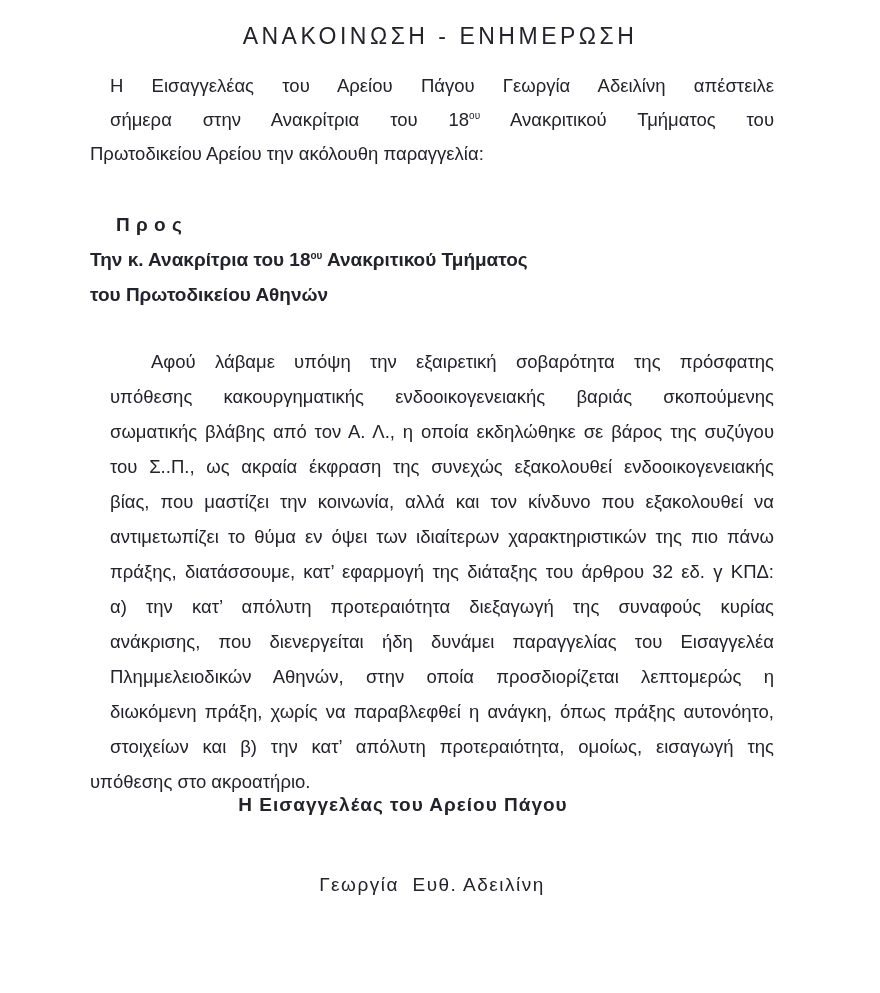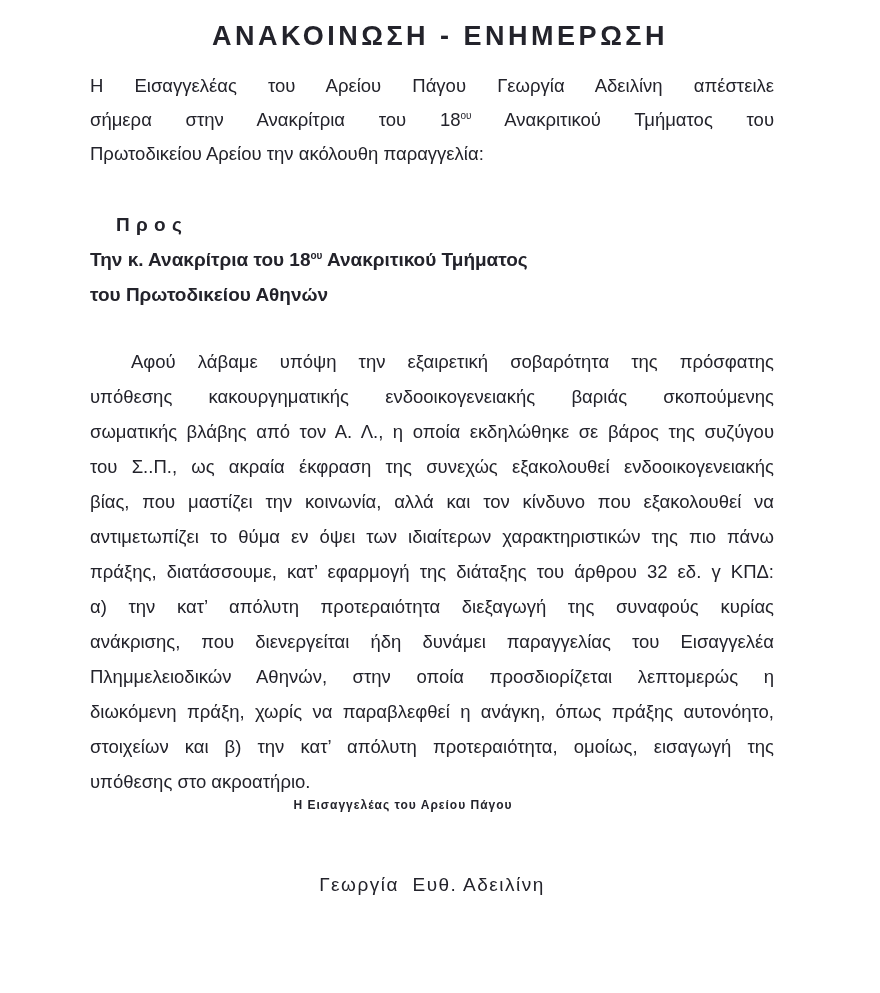--- a/index.html
+++ b/index.html
@@ -16,35 +16,36 @@
     width:880px;
     height:993px;
     box-sizing:border-box;
     background:var(--paper);
     color:var(--ink);
     font-family:"Liberation Sans","DejaVu Sans",sans-serif;
     padding:24px 106px 0 90px;
     overflow:hidden;
   }
   .title{
-    font-size:27px;
-    font-weight:bold;
+    font-size:23px;
+    font-weight:normal;
     letter-spacing:3.5px;
     line-height:24px;
     text-align:center;
     transform:translateX(8px);
   }
   .intro{
     margin-top:21px;
     font-size:18.5px;
     line-height:34px;
   }
   .jline{
     text-align:justify;
     text-align-last:justify;
+    margin-left:20px;
   }
   .plain{
     text-align:left;
     text-align-last:auto;
   }
   .sup{
     font-size:10px;
     line-height:0;
     vertical-align:super;
     letter-spacing:0;
@@ -63,21 +64,21 @@
   .body-para{
     margin-top:32px;
     font-size:18.5px;
     line-height:35px;
   }
   .body-para .indent{
     text-indent:41px;
   }
   .sig-role{
     margin-top:-6px;
-    font-size:12px;
+    font-size:19px;
     font-weight:bold;
     line-height:24px;
     letter-spacing:1px;
     text-align:center;
     transform:translateX(-29px);
   }
   .sig-name{
     margin-top:56px;
     font-size:19px;
     font-weight:normal;

